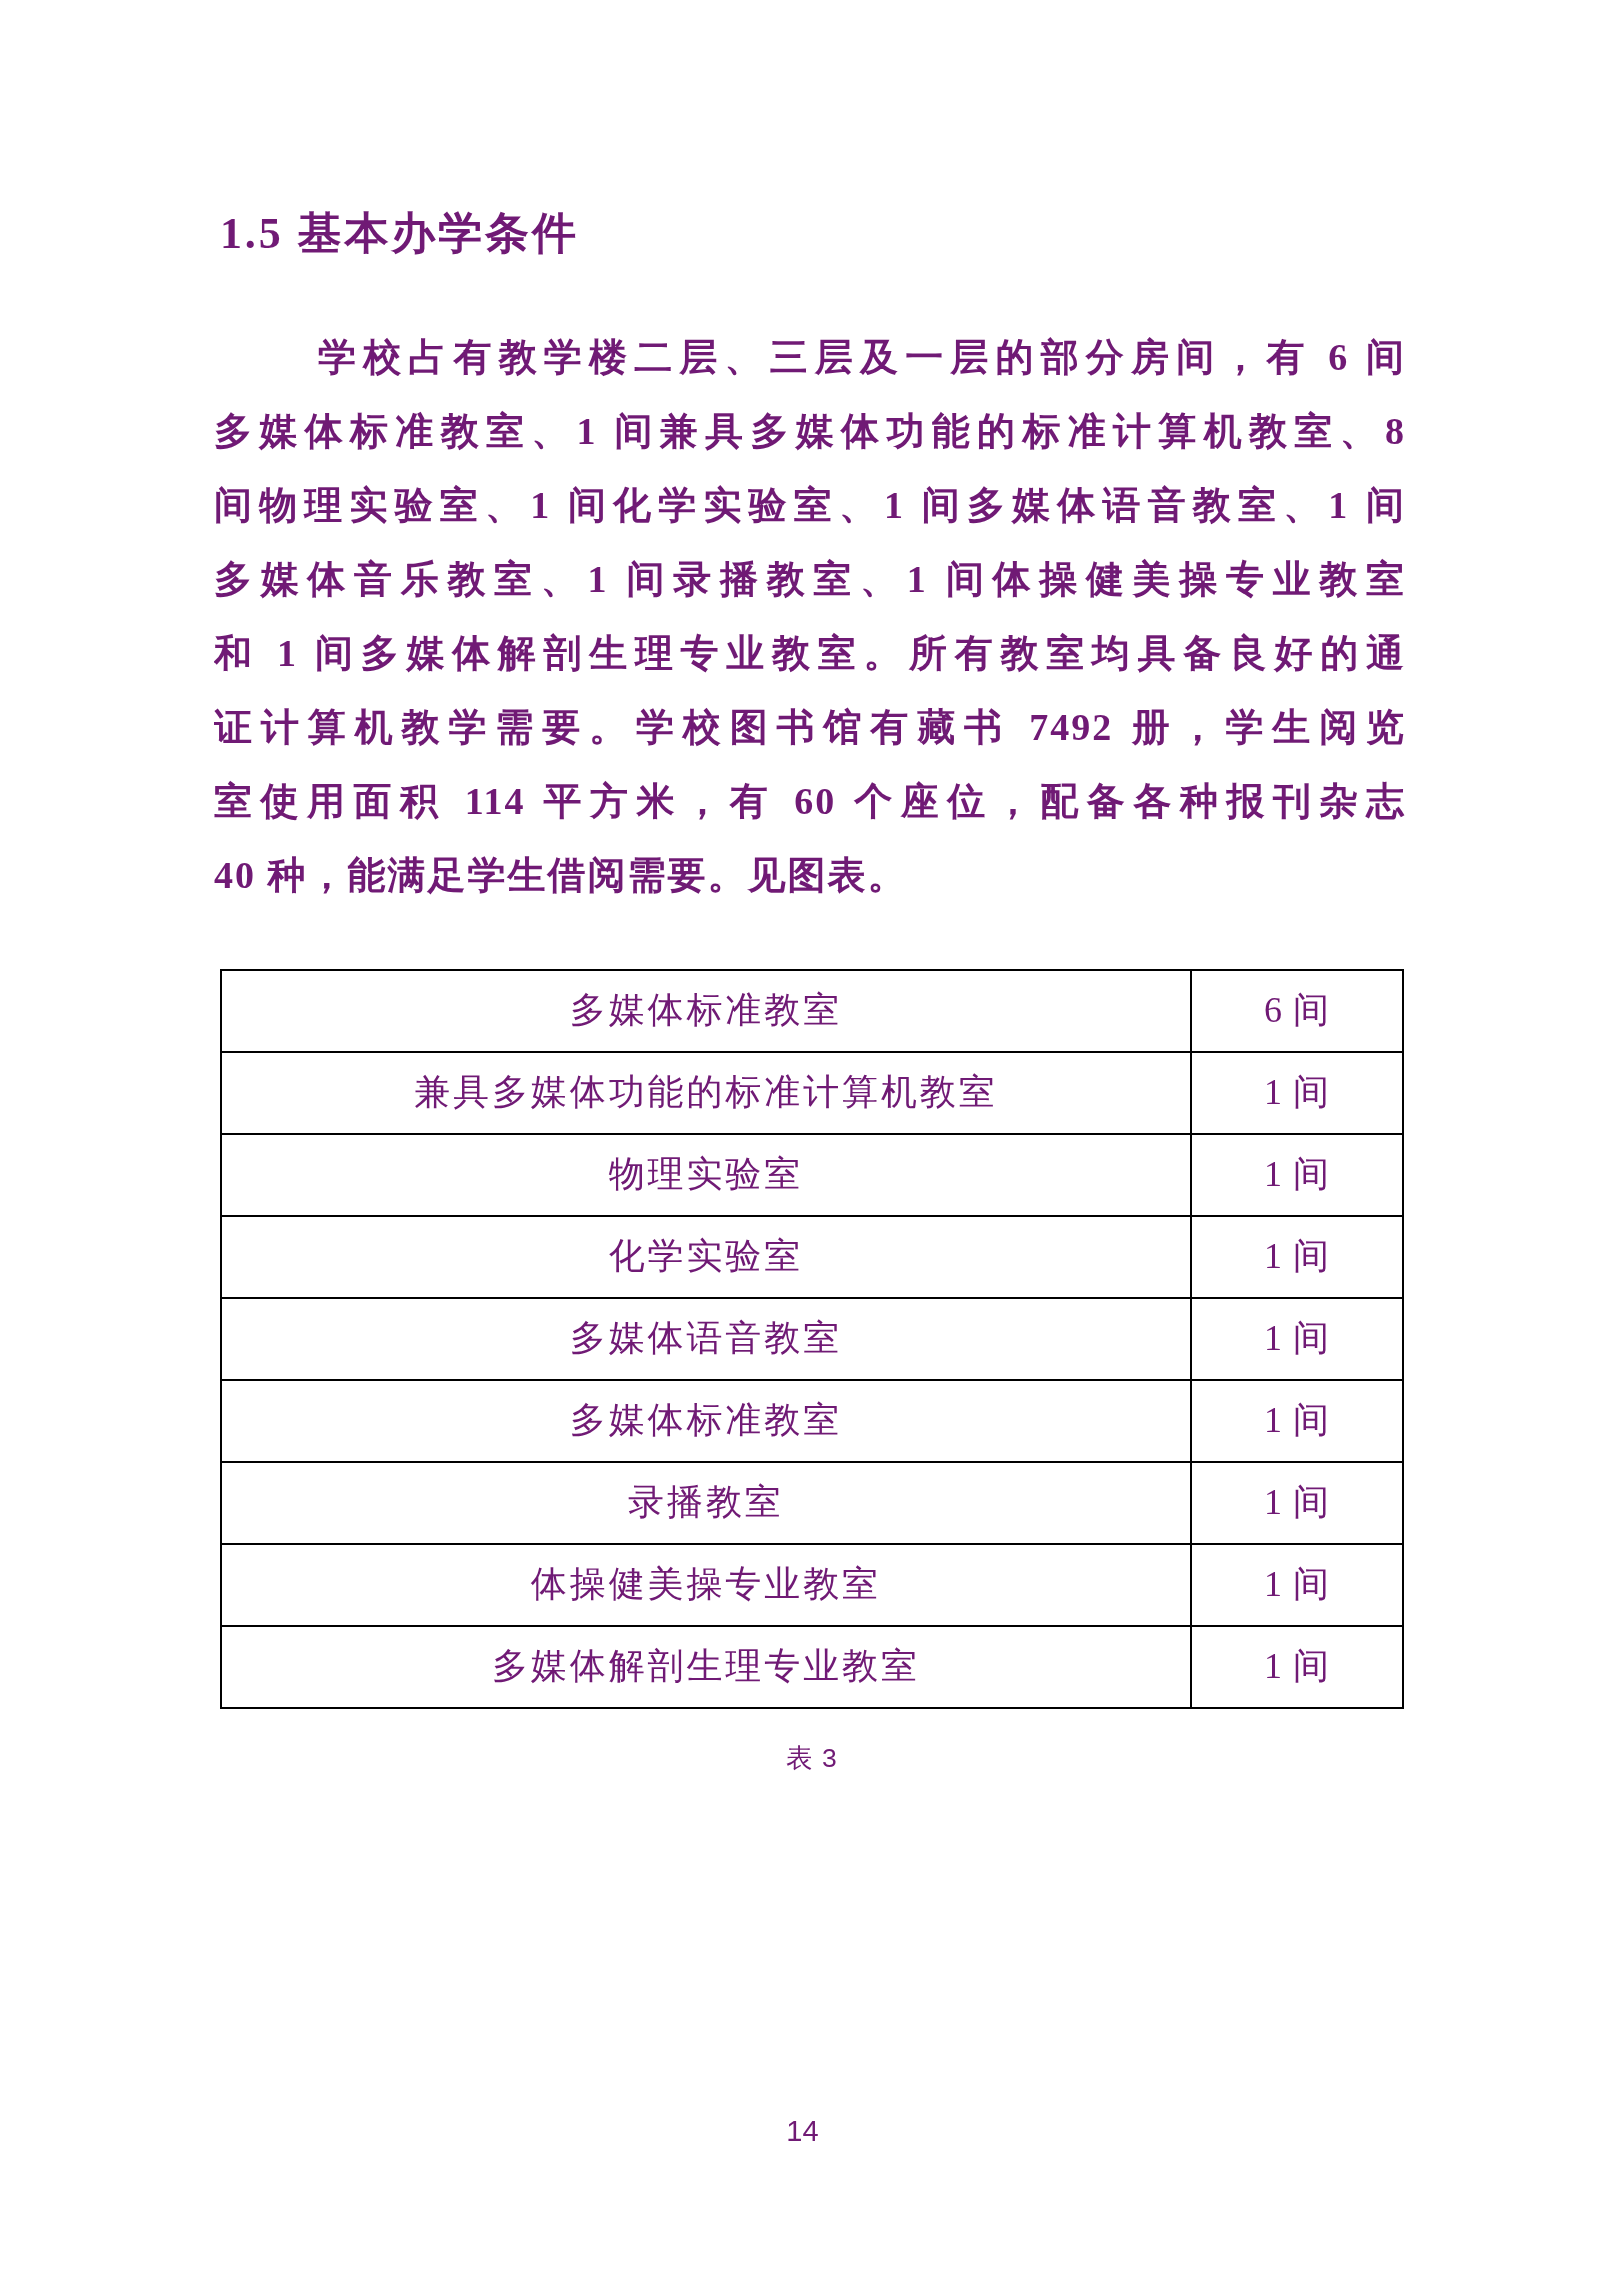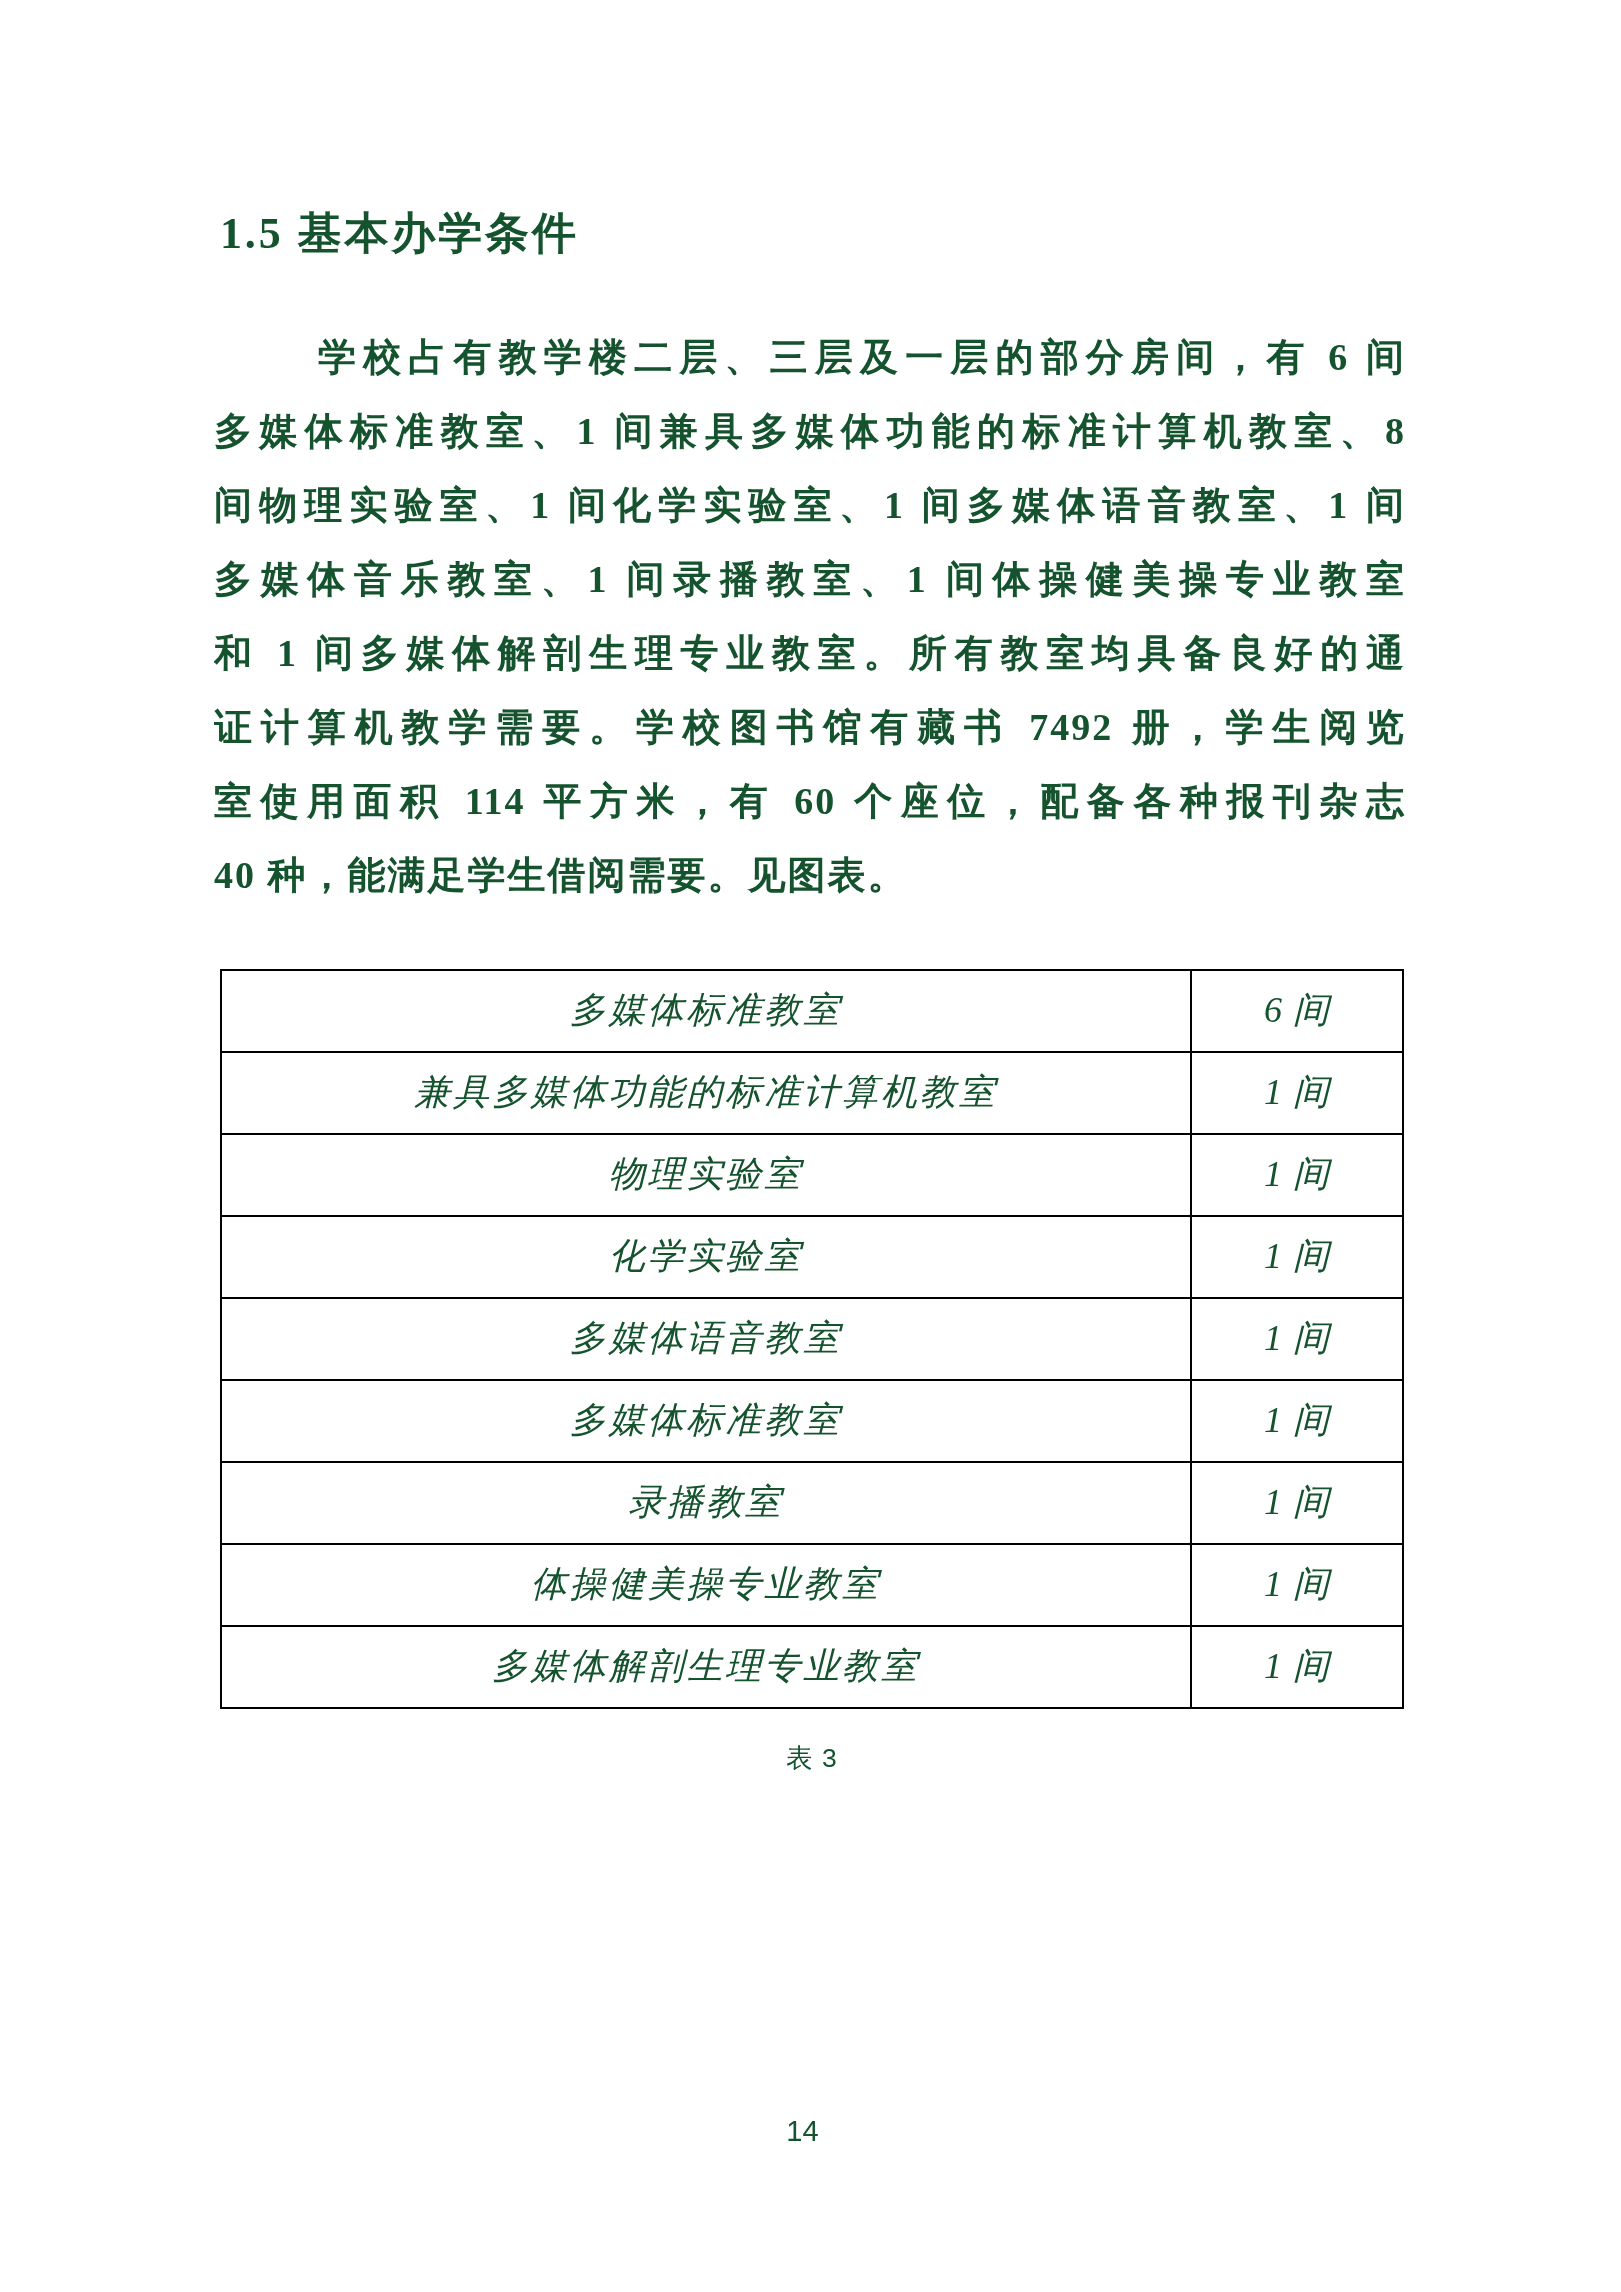--- a/index.html
+++ b/index.html
@@ -5,21 +5,21 @@
   html, body {
     margin: 0;
     padding: 0;
     background: #ffffff;
   }
   .page {
     position: relative;
     width: 1621px;
     height: 2293px;
     background: #ffffff;
-    color: #14532d;
+    color: #701a75;
     font-family: "Liberation Serif", serif;
     box-sizing: border-box;
     padding: 208px 216px 0 214px;
     overflow: hidden;
   }
   .heading {
     margin: 0 0 0 5.9px;
     font-size: 44px;
     font-weight: 700;
     letter-spacing: 2.9px;
@@ -46,21 +46,20 @@
   .pline.last {
     text-align: left;
     text-align-last: left;
   }
   .facilities {
     border-collapse: collapse;
     margin-top: 57px;
     margin-left: 5.9px;
     width: 1184px;
     table-layout: fixed;
-    font-style: italic;
   }
   .facilities td {
     border: 2px solid #000000;
     height: 80px;
     text-align: center;
     vertical-align: middle;
     font-size: 36px;
     letter-spacing: 2.9px;
     padding: 0;
   }

